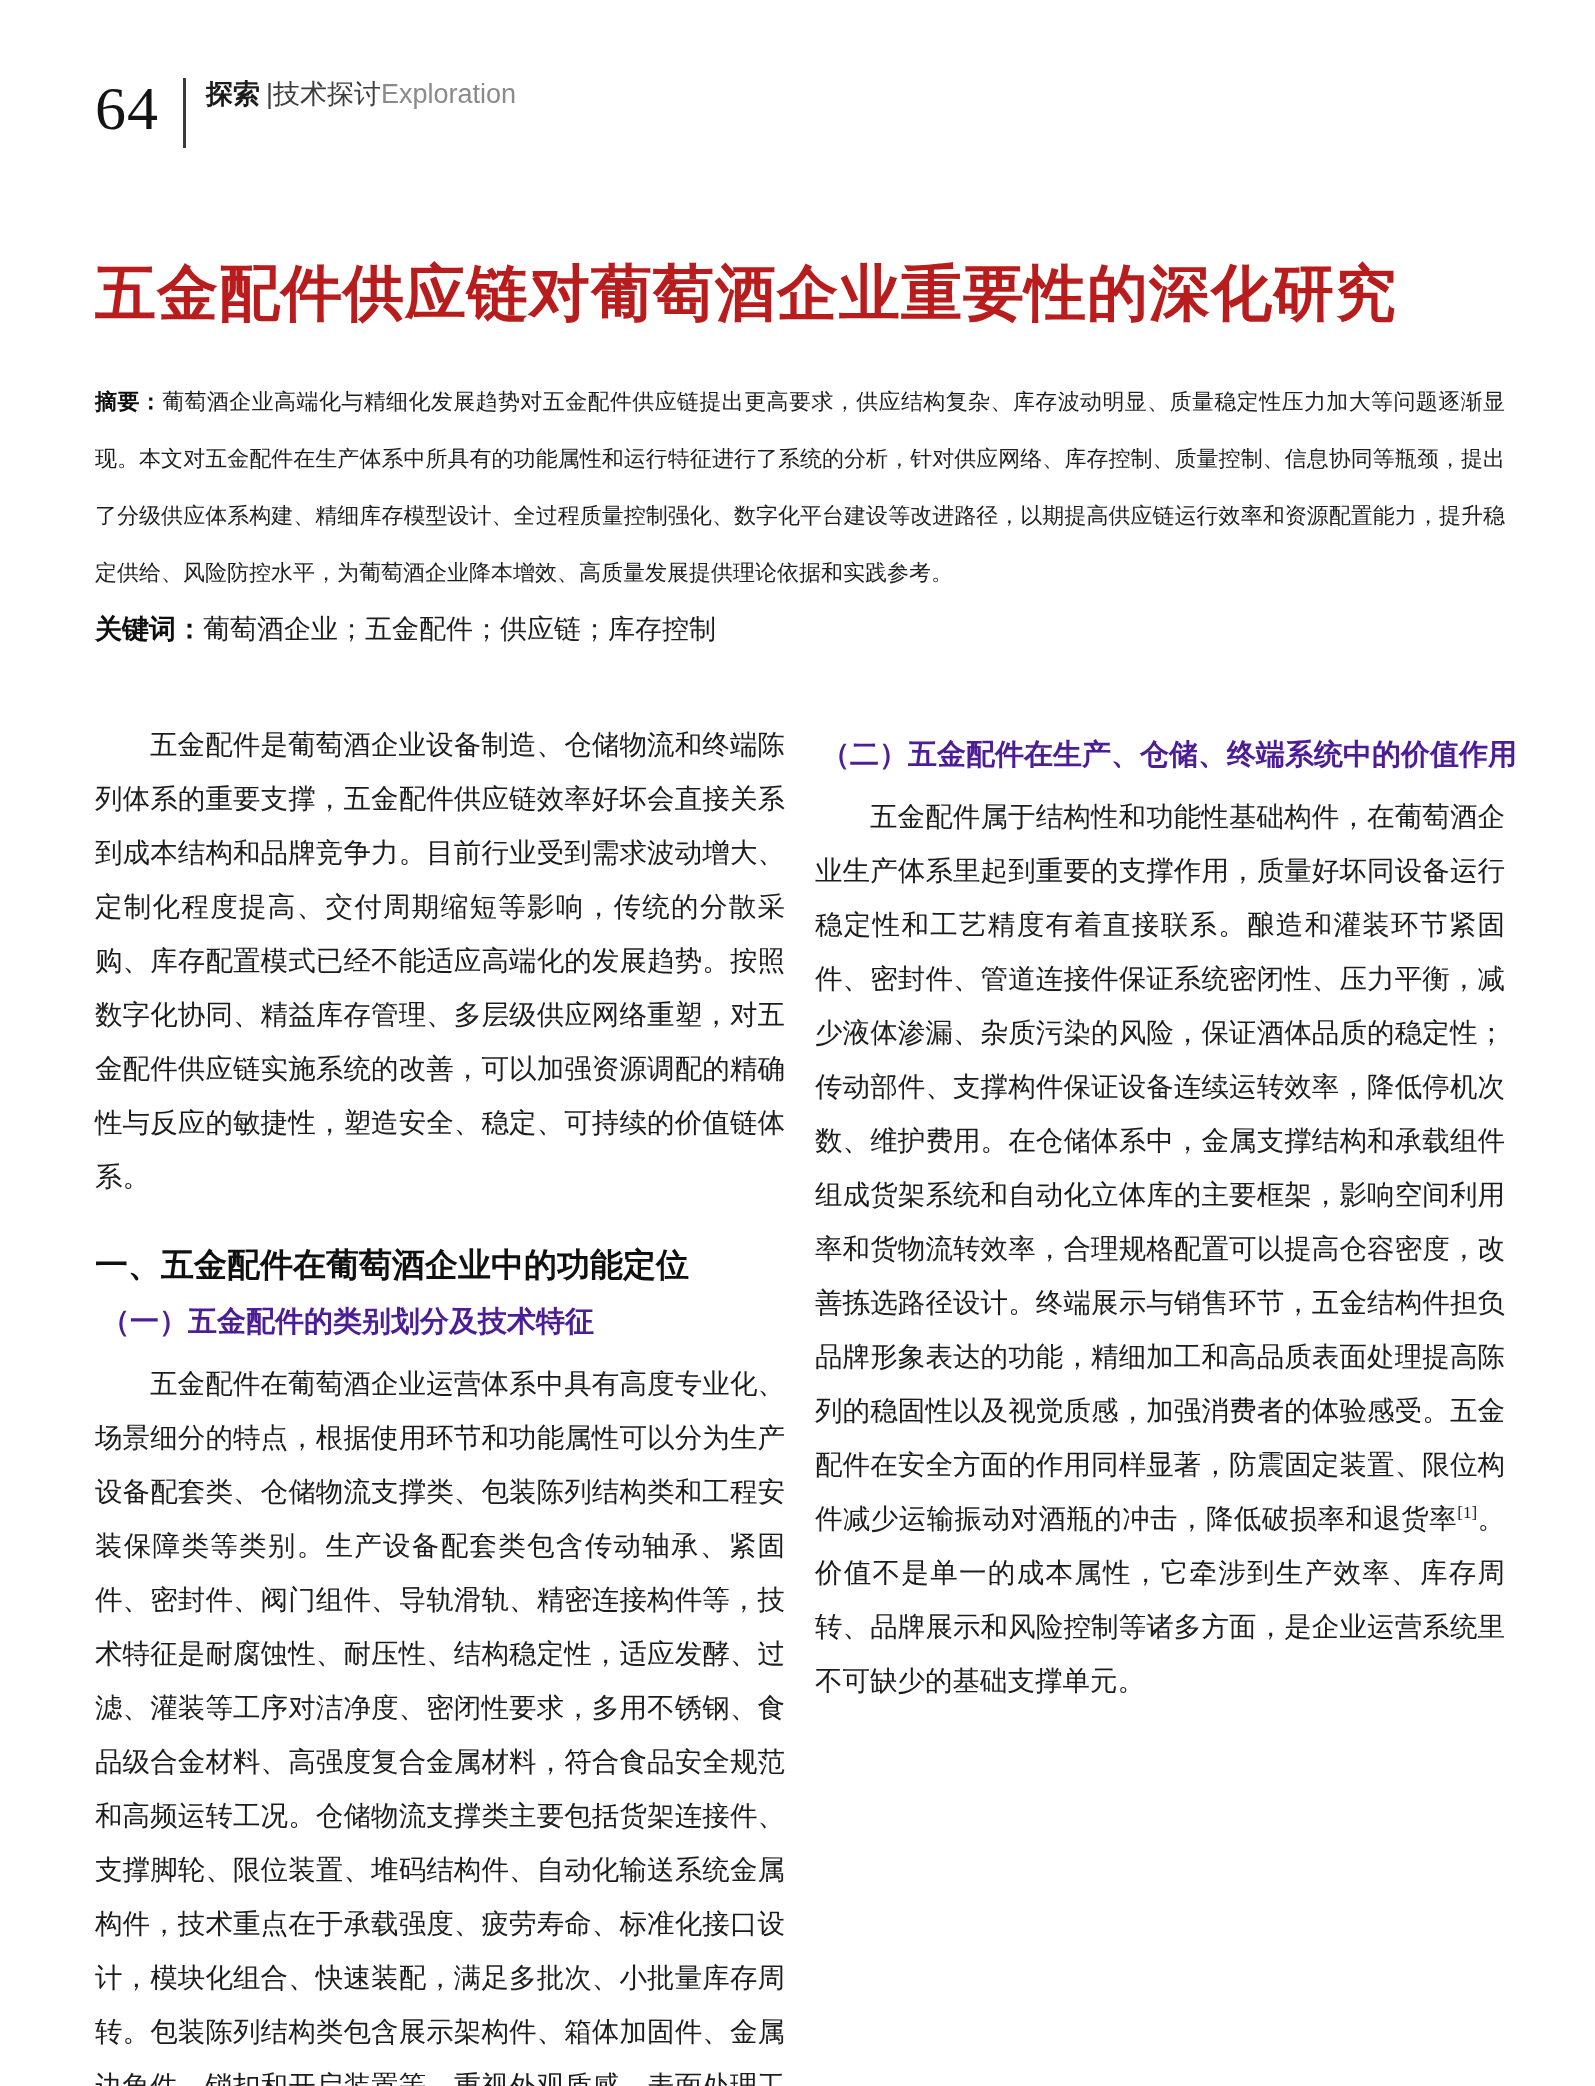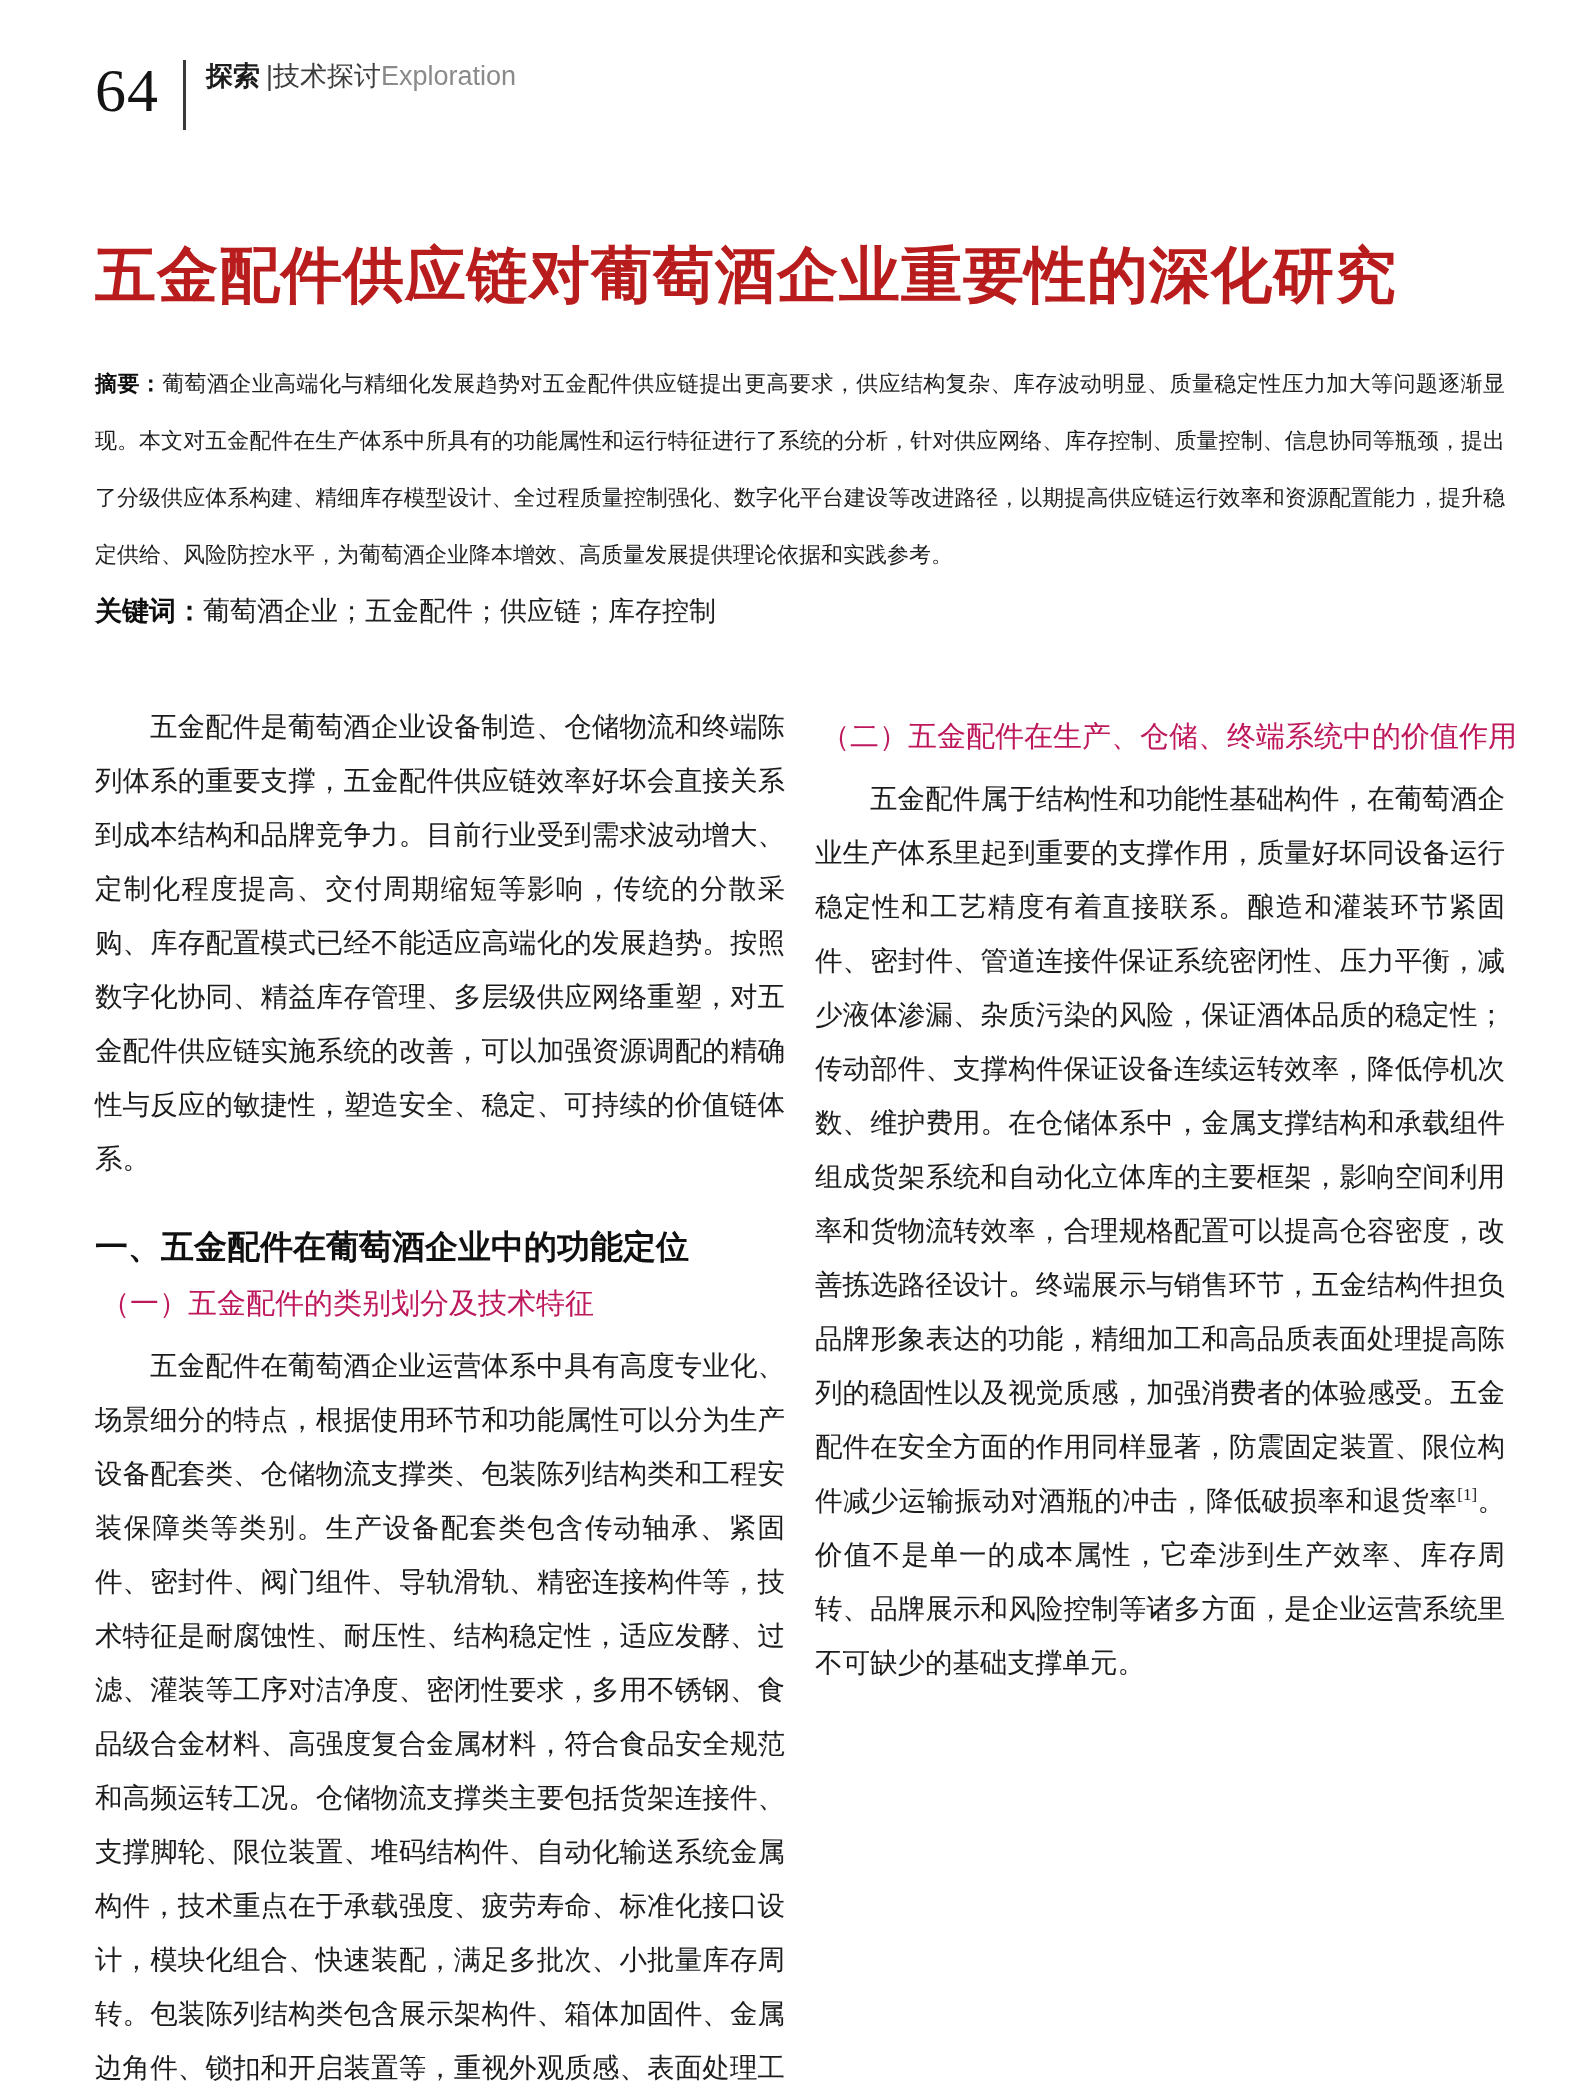--- a/index.html
+++ b/index.html
@@ -5,21 +5,21 @@
   html,body{margin:0;padding:0;background:#ffffff;}
   .page{
     position:relative;
     width:1595px;
     height:2086px;
     background:#ffffff;
     font-family:"Liberation Serif","DejaVu Serif",serif;
     color:#212121;
     overflow:hidden;
     box-sizing:border-box;
-    padding:58px 90px 0 95px;
+    padding:76px 90px 0 95px;
   }
   
   .runhead{display:flex;align-items:flex-start;}
   .pagenum{
     font-family:"Liberation Serif","DejaVu Serif",serif;
     font-size:62px;line-height:1.05;color:#141414;letter-spacing:1px;
   }
   .vbar{width:3px;height:70px;background:#3a3a3a;margin:2px 20px 0 24px;}
   .sect{display:flex;flex-direction:row;justify-content:flex-start;padding-top:2px;}
   .sect-cn{font-family:"Liberation Sans","DejaVu Sans",sans-serif;font-size:27px;line-height:32px;color:#2b2b2b;}
@@ -43,21 +43,21 @@
   .col{width:690px;}
   .col p{margin:0;font-size:27.5px;line-height:54px;text-align:justify;color:#1c1c1c;}
   p.indent{text-indent:2em;}
   .sec{
     font-family:"Liberation Sans","DejaVu Sans",sans-serif;
     font-weight:700;font-size:33px;color:#101010;
     margin:40px 0 16px 0;line-height:1.25;
   }
   .subsec{
     font-family:"Liberation Sans","DejaVu Sans",sans-serif;
-    font-weight:400;font-size:29px;color:#be185d;
+    font-weight:700;font-size:29px;color:#4c1d95;
     margin:18px 0 16px 0;padding-left:6px;line-height:1.3;white-space:nowrap;
   }
   sup{font-size:0.62em;vertical-align:super;line-height:0;}
 </style>
 </head>
 <body>
 
 <div class="page">
 
   <div class="runhead">

